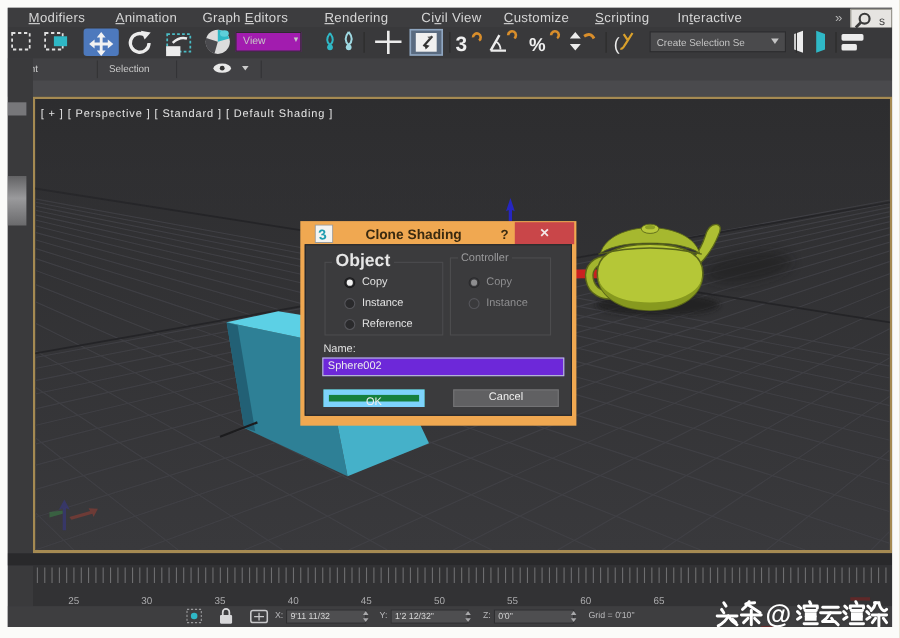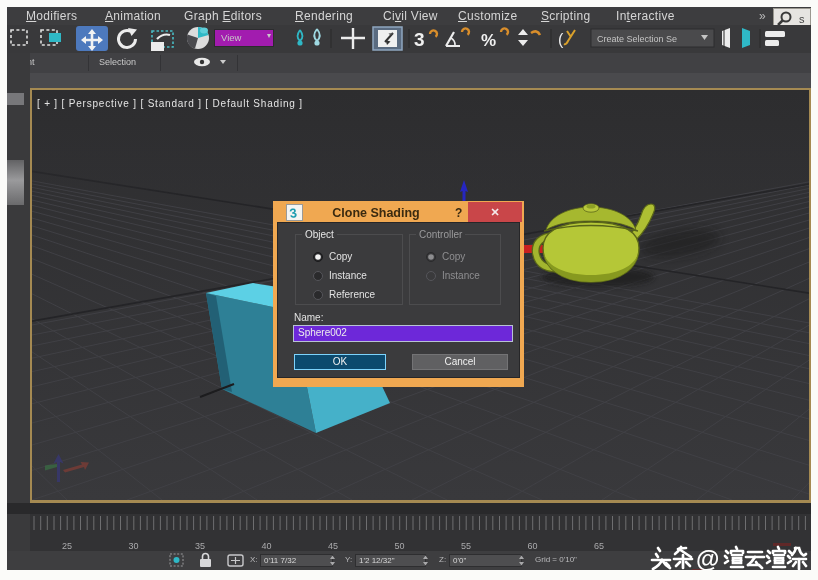--- a/index.html
+++ b/index.html
@@ -208,21 +208,21 @@
       <rect x="0.5" y="0.5" width="16" height="16" fill="#f4f4f2" stroke="#9a9a98"></rect>
       <text x="3.5" y="13.5" font-size="13" font-weight="bold" fill="#1e9db0" transform="rotate(-8 8 8)">3</text>
     </svg>
     <div style="position:absolute;left:28px;top:5px;width:150px;text-align:center;font-size:12.5px;font-weight:bold;color:#3a2a10;">Clone Shading</div>
     <div style="position:absolute;left:182px;top:5px;font-size:12px;font-weight:bold;color:#3a2a10;">?</div>
     <div style="position:absolute;left:195px;top:1px;width:54px;height:20px;background:#c94649;color:#f4e8e8;text-align:center;font-size:11px;font-weight:bold;line-height:20px;">✕</div>
 
     <div style="position:absolute;left:4px;top:21px;width:243px;height:156px;background:#3b3b3d;border:1px solid #262628;box-sizing:border-box;">
 
       <fieldset style="position:absolute;left:17px;top:6px;width:108px;height:76px;box-sizing:border-box;border:1px solid #4c4c4e;padding:0;margin:0;">
-        <legend style="font-size:10px;font-weight:normal;color:#e6e6e6;margin-left:6px;padding:0 3px;">Object</legend>
+        <legend style="font-size:16px;font-weight:bold;color:#e6e6e6;margin-left:6px;padding:0 3px;">Object</legend>
       </fieldset>
       <fieldset style="position:absolute;left:131px;top:6px;width:92px;height:76px;box-sizing:border-box;border:1px solid #4c4c4e;padding:0;margin:0;">
         <legend style="font-size:10px;font-weight:normal;color:#9a9a9c;margin-left:6px;padding:0 3px;">Controller</legend>
       </fieldset>
 
       <svg width="243" height="120" style="position:absolute;left:0;top:0;">
         <circle cx="40" cy="34" r="4.5" fill="#2a2a2c" stroke="#1a1a1c"></circle>
           <circle cx="40" cy="34" r="2.8" fill="#f2f2f2"></circle>
         <circle cx="40" cy="53" r="4.5" fill="#2a2a2c" stroke="#55555a"></circle>
         <circle cx="40" cy="72" r="4.5" fill="#2a2a2c" stroke="#55555a"></circle>
@@ -232,21 +232,21 @@
       </svg>
       <div style="position:absolute;left:51px;top:28px;font-size:10px;color:#e2e2e2;">Copy</div>
       <div style="position:absolute;left:51px;top:47px;font-size:10px;color:#e2e2e2;">Instance</div>
       <div style="position:absolute;left:51px;top:66px;font-size:10px;color:#e2e2e2;">Reference</div>
       <div style="position:absolute;left:164px;top:28px;font-size:10px;color:#8e8e90;">Copy</div>
       <div style="position:absolute;left:164px;top:47px;font-size:10px;color:#8e8e90;">Instance</div>
       <div style="position:absolute;left:16px;top:89px;font-size:10px;color:#e2e2e2;">Name:</div>
       <div style="position:absolute;left:15px;top:102px;width:220px;height:17px;background:#6d28d9;border:1.5px solid #b8c2d4;box-sizing:border-box;">
         <span style="position:absolute;left:4px;top:1px;font-size:10px;color:#ececec;">Sphere002</span>
       </div>
-      <div style="position:absolute;left:16px;top:131px;width:92px;height:16px;background:#0c4a6e;border:1px solid #7dd3fc;box-sizing:border-box;text-align:center;font-size:10px;color:#f0f0f0;line-height:14px;">OK</div>
+      <div style="position:absolute;left:16px;top:131px;width:92px;height:16px;background:#15803d;border:5px solid #7dd3fc;box-sizing:border-box;text-align:center;font-size:10px;color:#f0f0f0;line-height:14px;">OK</div>
       <div style="position:absolute;left:134px;top:131px;width:96px;height:16px;background:#606062;border:1px solid #737375;box-sizing:border-box;text-align:center;font-size:10px;color:#f0f0f0;line-height:14px;">Cancel</div>
     </div>
   </div>
 
   <div class="abs" style="left:0;top:496px;width:804px;height:11px;background:#29292b;"></div>
 
   <div class="abs" id="ruler" style="left:23px;top:507px;width:781px;height:37px;background:#323234;">
       <svg width="781" height="37" style="position:absolute;left:0;top:0;">
         <g stroke="#6e6e70" stroke-width="1">
           <line x1="4.0" y1="2" x2="4.0" y2="16"></line>
@@ -382,21 +382,21 @@
   <div class="abs" id="status" style="left:0;top:544px;width:804px;height:19px;background:#3e3e40;">
       <svg width="804" height="19" style="position:absolute;left:0;top:0;">
         <rect x="163" y="3" width="13" height="12" fill="none" stroke="#9a9a9c" stroke-width="1" stroke-dasharray="2,1.6"></rect>
         <circle cx="169.5" cy="9" r="3" fill="#2fb8c6"></circle>
         <rect x="193" y="8" width="11" height="8" rx="1" fill="#d8d8da"></rect>
         <path d="M195.5,8 v-2.5 a3,3 0 0 1 6,0 v2.5" fill="none" stroke="#d8d8da" stroke-width="1.6"></path>
         <rect x="221" y="4" width="15" height="11" rx="2" fill="none" stroke="#c8c8ca" stroke-width="1.4"></rect>
         <path d="M224,9.5 h9 M228.5,6 v7" stroke="#c8c8ca" stroke-width="1.2"></path>
       </svg>
       <span style="position:absolute;left:243px;top:4px;font-size:8px;color:#bababc;">X:</span>
-      <span class="fld" style="left:253px;top:3px;width:68px;height:11px;">0'11 7/32</span>
+      <span class="fld" style="left:253px;top:3px;width:68px;height:11px;">9'11 11/32</span>
       <svg width="7" height="13" style="position:absolute;left:322px;top:3px;">
         <path d="M1,5 l2.5,-3.5 2.5,3.5 z M1,8 l2.5,3.5 2.5,-3.5 z" fill="#a8a8aa"></path>
       </svg>
       <span style="position:absolute;left:338px;top:4px;font-size:8px;color:#bababc;">Y:</span>
       <span class="fld" style="left:348px;top:3px;width:66px;height:11px;">1'2 12/32"</span>
       <svg width="7" height="13" style="position:absolute;left:415px;top:3px;">
         <path d="M1,5 l2.5,-3.5 2.5,3.5 z M1,8 l2.5,3.5 2.5,-3.5 z" fill="#a8a8aa"></path>
       </svg>
       <span style="position:absolute;left:432px;top:4px;font-size:8px;color:#bababc;">Z:</span>
       <span class="fld" style="left:442px;top:3px;width:68px;height:11px;">0'0"</span>

